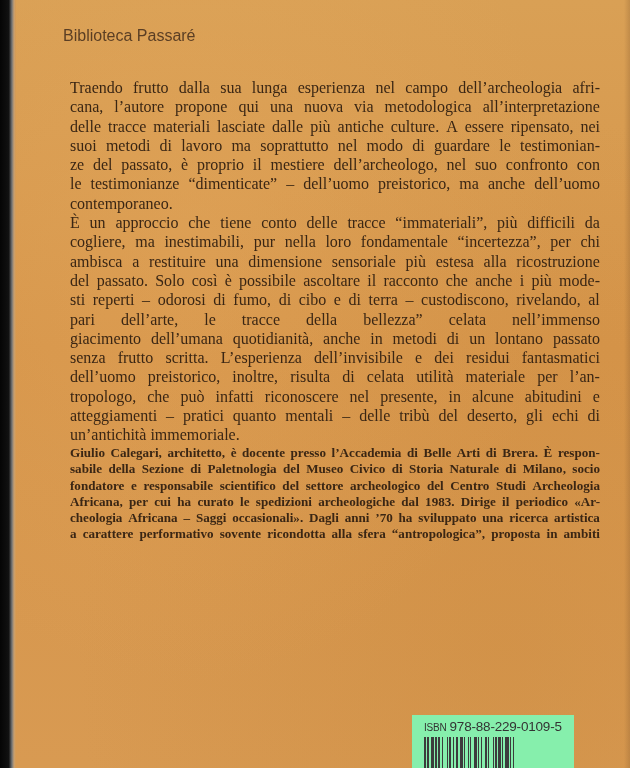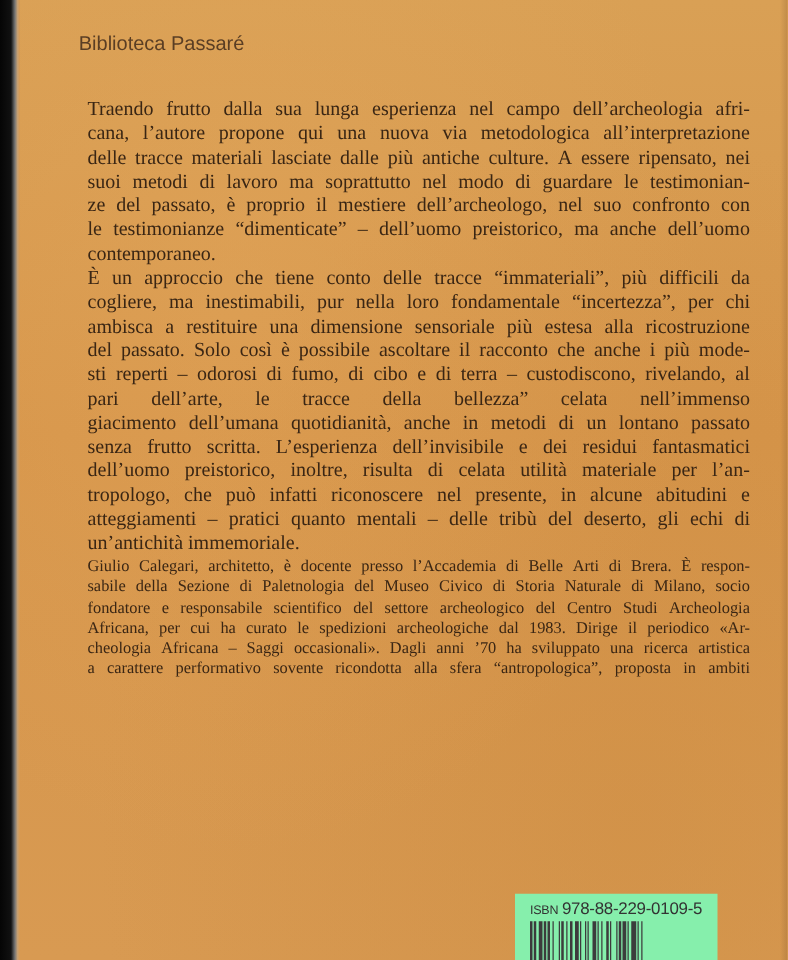--- a/index.html
+++ b/index.html
@@ -65,20 +65,21 @@
     }
     .bio {
       position: absolute;
       left: 70px;
       top: 445px;
       width: 530px;
       font-family: "Liberation Serif", serif;
       color: #3a2614;
       font-size: 13.1px;
       line-height: 16.3px;
+      font-weight: bold;
     }
     .bio .line {
       white-space: nowrap;
       display: flex;
       justify-content: space-between;
     }
     .bio .line.last { justify-content: flex-start; }
     .w { display: inline-block; }
     .barcode-box {
       position: absolute;

